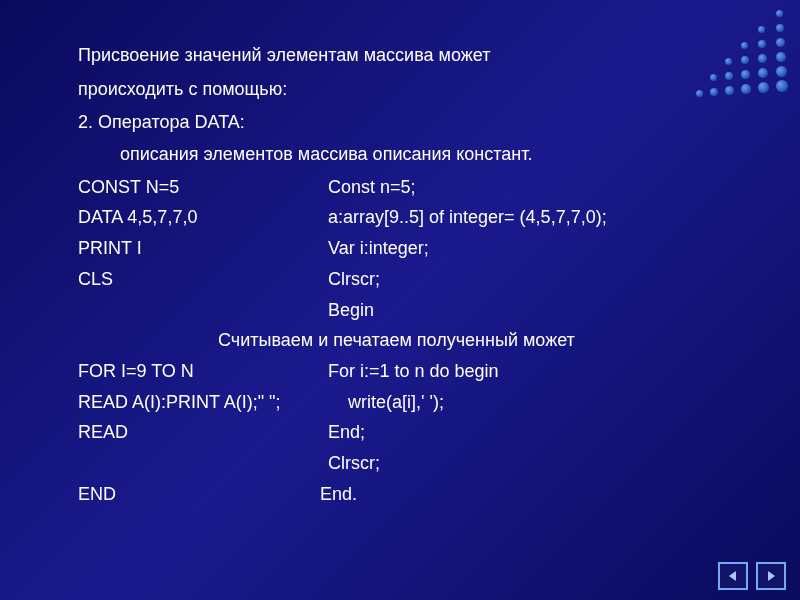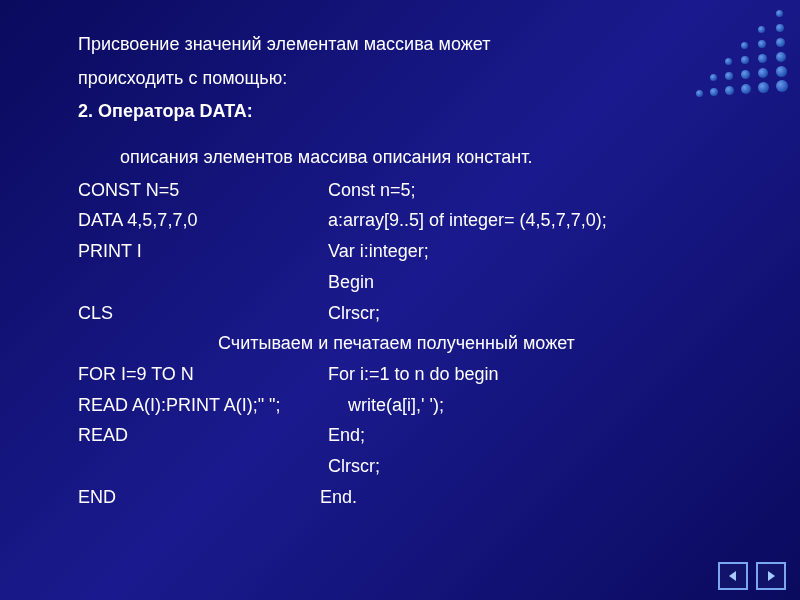--- a/index.html
+++ b/index.html
@@ -18,27 +18,27 @@
     right: 8px;
     width: 100px;
     height: 100px;
   }
   .dot {
     position: absolute;
     border-radius: 50%;
     background: radial-gradient(circle at 35% 35%, #6a9ae8, #2a5abc 60%, #12306a);
   }
   .content {
-    padding: 30px 70px 20px 78px;
+    padding: 41px 70px 20px 78px;
     font-size: 18px;
     line-height: 1.65;
   }
   .intro { margin-bottom: 4px; }
-  .sub-title { font-weight: bold; }
-  .indent1 { padding-left: 42px; margin-top: 16px; margin-bottom: 2px;}
+  .sub-title { font-weight: normal; }
+  .indent1 { padding-left: 42px; margin-top: 2px; margin-bottom: 2px;}
   .row {
     display: flex;
     margin-top: 1px;
   }
   .col-left {
     width: 250px;
     flex-shrink: 0;
   }
   .col-right {
     flex: 1;
@@ -113,26 +113,26 @@
   </div>
   <div class="row">
     <div class="col-left">DATA 4,5,7,7,0</div>
     <div class="col-right">a:array[9..5] of integer= (4,5,7,7,0);</div>
   </div>
   <div class="row">
     <div class="col-left">PRINT I</div>
     <div class="col-right">Var i:integer;</div>
   </div>
   <div class="row">
+    <div class="col-left">CLS</div>
+    <div class="col-right">Clrscr;</div>
+  </div>
+  <div class="row">
     <div class="col-left"></div>
     <div class="col-right">Begin</div>
-  </div>
-  <div class="row">
-    <div class="col-left">CLS</div>
-    <div class="col-right">Clrscr;</div>
   </div>
 
   <div class="centered-note">Считываем и печатаем полученный может</div>
 
   <div class="row">
     <div class="col-left">FOR I=9 TO N</div>
     <div class="col-right">For i:=1 to n do begin</div>
   </div>
   <div class="row">
     <div class="col-left" style="width:270px">READ A(I):PRINT A(I);"  ";</div>

